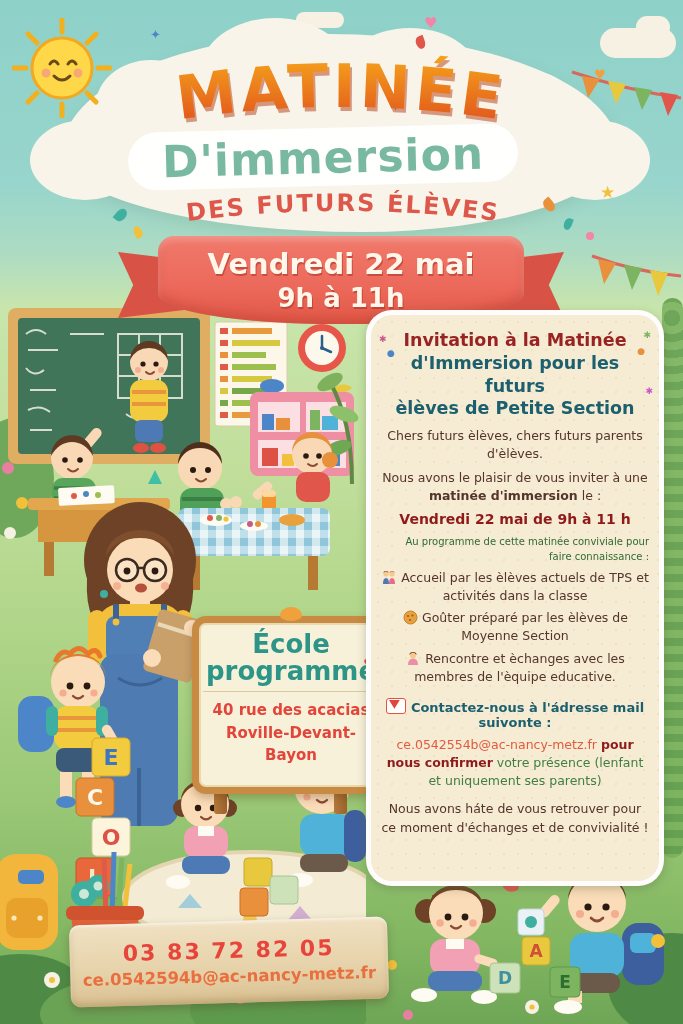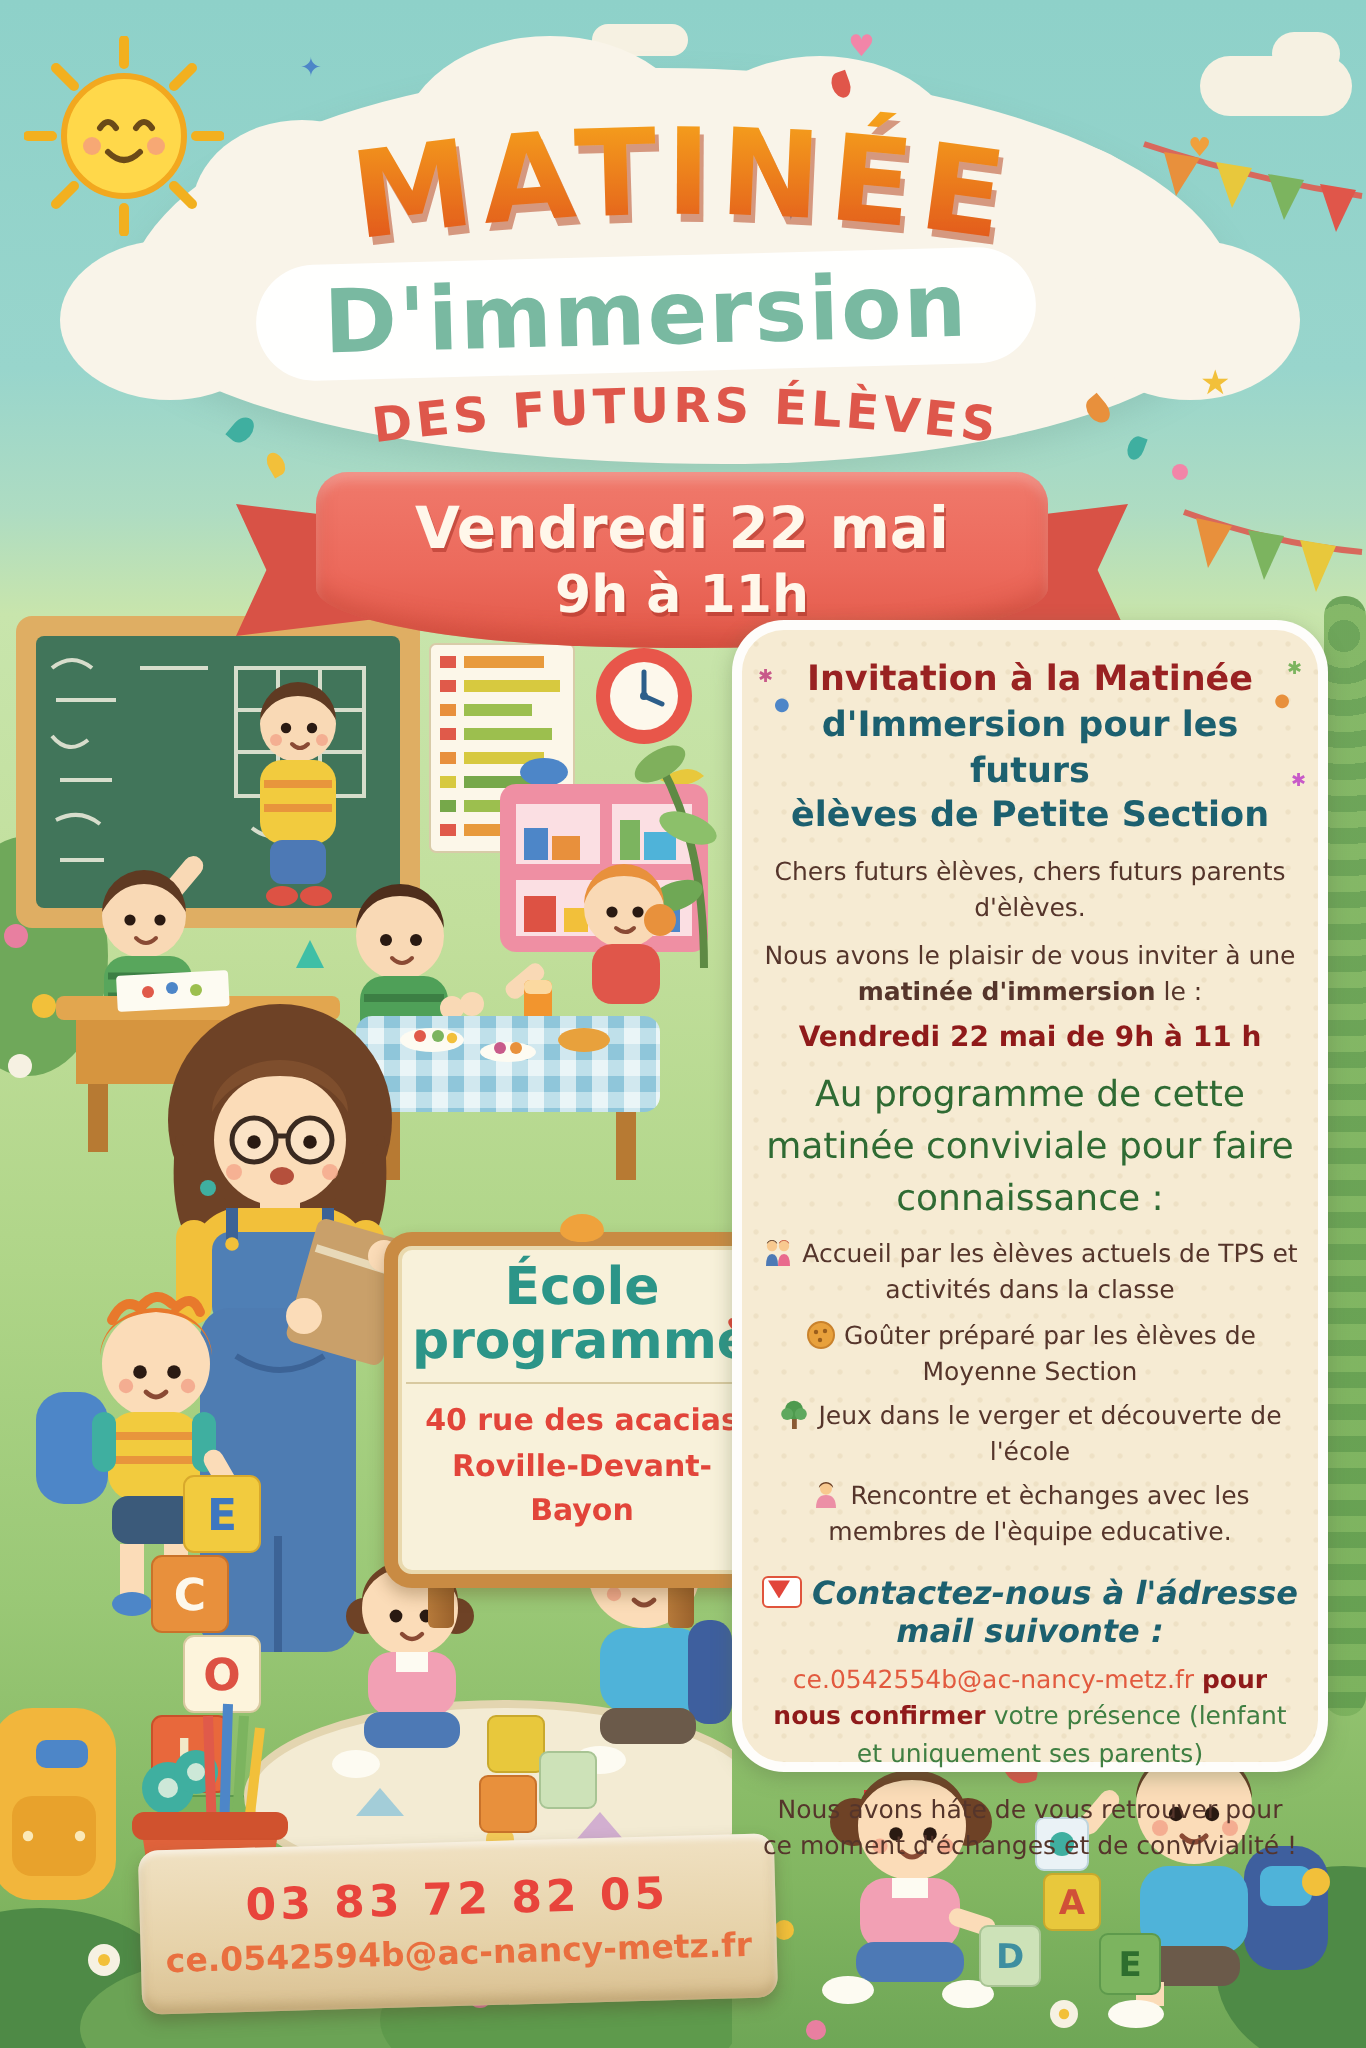--- a/index.html
+++ b/index.html
@@ -69,24 +69,24 @@
   
   .panel{left:366px;top:310px;width:298px;height:576px;z-index:5;background:#F6EBD3;
     background-image:radial-gradient(rgba(190,160,110,.14) 1px,transparent 1.6px);background-size:14px 14px;
     border:5px solid rgba(255,255,255,.9);border-radius:26px;box-shadow:0 3px 10px rgba(90,110,70,.35);
     box-sizing:border-box;padding:14px 10px 10px;text-align:center;}
   .panel .h-red{font-size:17.5px;font-weight:bold;color:#992222;line-height:1.3;text-align:center;}
   .panel .h-teal{font-size:17.5px;font-weight:bold;color:#1C606F;line-height:1.3;}
   .panel p{margin:7px 0;}
   .panel .body-txt{font-size:12.5px;color:#55352B;line-height:1.4;}
   .panel .date-line{font-size:14px;font-weight:bold;color:#8F1A1A;margin:6px 0;}
-  .panel .prog{font-size:18px;color:#2F6B33;line-height:1.45;margin:8px 0 5px;}
+  .panel .prog{font-size:10px;color:#2F6B33;line-height:1.45;margin:8px 0 5px;text-align:right;}
   .bullet{margin:4px 0;text-align:center;color:#55352B;font-size:12.5px;line-height:1.45;}
   .bullet .bi{display:inline-block;width:16px;height:15px;vertical-align:-3px;margin-right:4px;}
-  .contact-h{font-size:16px;font-weight:bold;color:#1C606F;margin:12px 0 6px;font-style:italic;}
+  .contact-h{font-size:13px;font-weight:bold;color:#1C606F;margin:12px 0 6px;}
   .env{display:inline-block;width:18px;height:14px;background:#FFF;border:1.5px solid #E0543C;border-radius:3px;vertical-align:-2px;margin-right:5px;position:relative;overflow:hidden;}
   .env::before{content:"";position:absolute;left:2px;top:1px;width:11px;height:9px;background:#E2453A;clip-path:polygon(0 0,100% 0,50% 100%);}
   .contact-b{font-size:12.5px;line-height:1.45;}
   .mail-red{color:#E25A3F;font-weight:normal;}
   .confirm{color:#8F1A1A;font-weight:bold;}
   .presence{color:#3F7F42;}
   .closing{font-size:12.5px;color:#55352B;line-height:1.5;margin-top:10px;}
   .conf{position:absolute;font-size:9px;line-height:1;}
 
   
@@ -541,28 +541,20 @@
     <div class="bullet">
       <span class="bi"><svg width="15" height="15" viewBox="0 0 15 15">
             <circle cx="7.5" cy="7.5" r="6.5" fill="#E8A13C" stroke="#C9822C"></circle>
             <circle cx="5" cy="6" r="1.1" fill="#9A5E1C"></circle>
             <circle cx="9.5" cy="5.5" r="1.1" fill="#9A5E1C"></circle>
             <circle cx="7" cy="10" r="1.1" fill="#9A5E1C"></circle>
           </svg></span><span>Goûter préparé par les èlèves de Moyenne Section</span>
     </div>
     <div class="bullet">
       <span class="bi"><svg width="14" height="15" viewBox="0 0 14 15">
-            <rect x="6" y="9" width="2.4" height="5.5" fill="#8A5A33"></rect>
-            <circle cx="7" cy="5" r="4.6" fill="#4E9A4E"></circle>
-            <circle cx="3.6" cy="7" r="3" fill="#5EA85E"></circle>
-            <circle cx="10.4" cy="7" r="3" fill="#5EA85E"></circle>
-          </svg></span><span>Jeux dans le verger et découverte de l'école</span>
-    </div>
-    <div class="bullet">
-      <span class="bi"><svg width="14" height="15" viewBox="0 0 14 15">
             <circle cx="7" cy="4.4" r="3" fill="#F8C98F"></circle>
             <path d="M3.4 4 a3.6 3 0 0 1 7.2 0 q-1.8 -2.2 -3.6 -2.2 q-1.8 0 -3.6 2.2z" fill="#6E4226"></path>
             <path d="M2 14 q0 -6.5 5 -6.5 q5 0 5 6.5z" fill="#EC8FA6"></path>
           </svg></span><span>Rencontre et èchanges avec les membres de l'èquipe educative.</span>
     </div>
 
     <div class="contact-h"><span class="env"></span><span>Contactez-nous à l'ádresse mail suivonte :</span></div>
     <div class="contact-b">
       <span class="mail-red">ce.0542554b@ac-nancy-metz.fr</span>
       <span class="confirm">pour nous confirmer</span>

